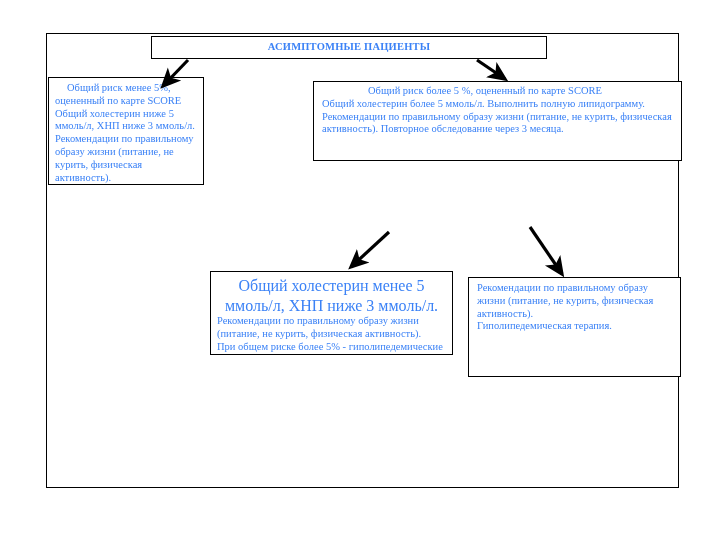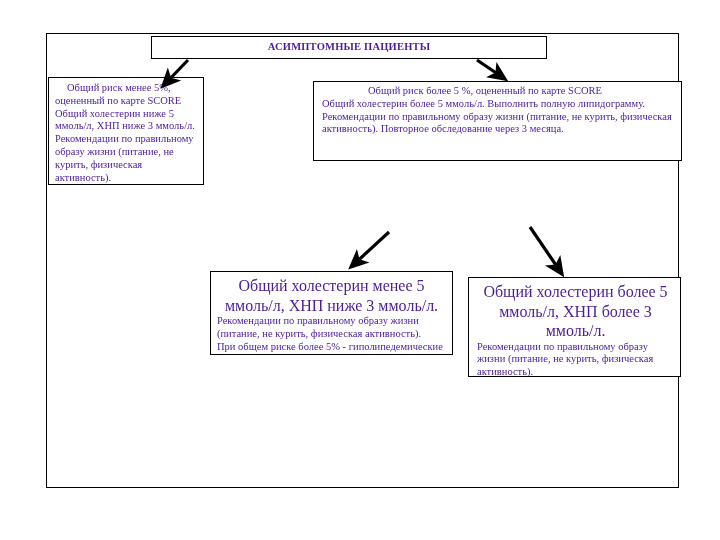--- a/index.html
+++ b/index.html
@@ -34,21 +34,21 @@
     border: 1px solid #000000;
     box-sizing: border-box;
     background: #ffffff;
   }
 
   .node {
     position: absolute;
     box-sizing: border-box;
     border: 1px solid #000000;
     background: #ffffff;
-    color: #4c1d95;
+    color: #3b82f6;
     line-height: 1.22;
     overflow: hidden;
   }
 
   .node .txt {
     display: block;
     white-space: pre-line;
   }
 
   
@@ -165,21 +165,20 @@
 Общий холестерин более 5 ммоль/л. Выполнить полную липидограмму. Рекомендации по правильному образу жизни (питание, не курить, физическая активность).  Повторное обследование через 3 месяца.</span>
   </div>
 
   <div class="node node-mid">
     <span class="hdr">Общий холестерин менее 5 ммоль/л, ХНП ниже 3 ммоль/л.</span>
     <span class="txt">Рекомендации по правильному образу жизни (питание, не курить, физическая активность).
 При общем риске более 5% - гиполипедемические препараты:  ОХ &lt; 4,5 ммоль/л, ХНП &lt;2,5 ммоль/л</span>
   </div>
 
   <div class="node node-br">
-    <span class="hdr">Общий холестерин более 5 ммоль/л, ХНП более 3 ммоль/л.</span>
     <span class="txt">Рекомендации по правильному образу жизни (питание, не курить, физическая активность).
 Гиполипедемическая терапия.</span>
   </div>
 
   <svg class="arrow-layer" width="720" height="540" viewBox="0 0 720 540">
     <defs>
       <marker id="ah" markerWidth="7" markerHeight="7" refX="5.2" refY="3.2" orient="auto" markerUnits="strokeWidth">
         <path d="M0,0.3 L6.4,3.2 L0,6.1 L1.6,3.2 Z" fill="#000000"></path>
       </marker>
     </defs>

